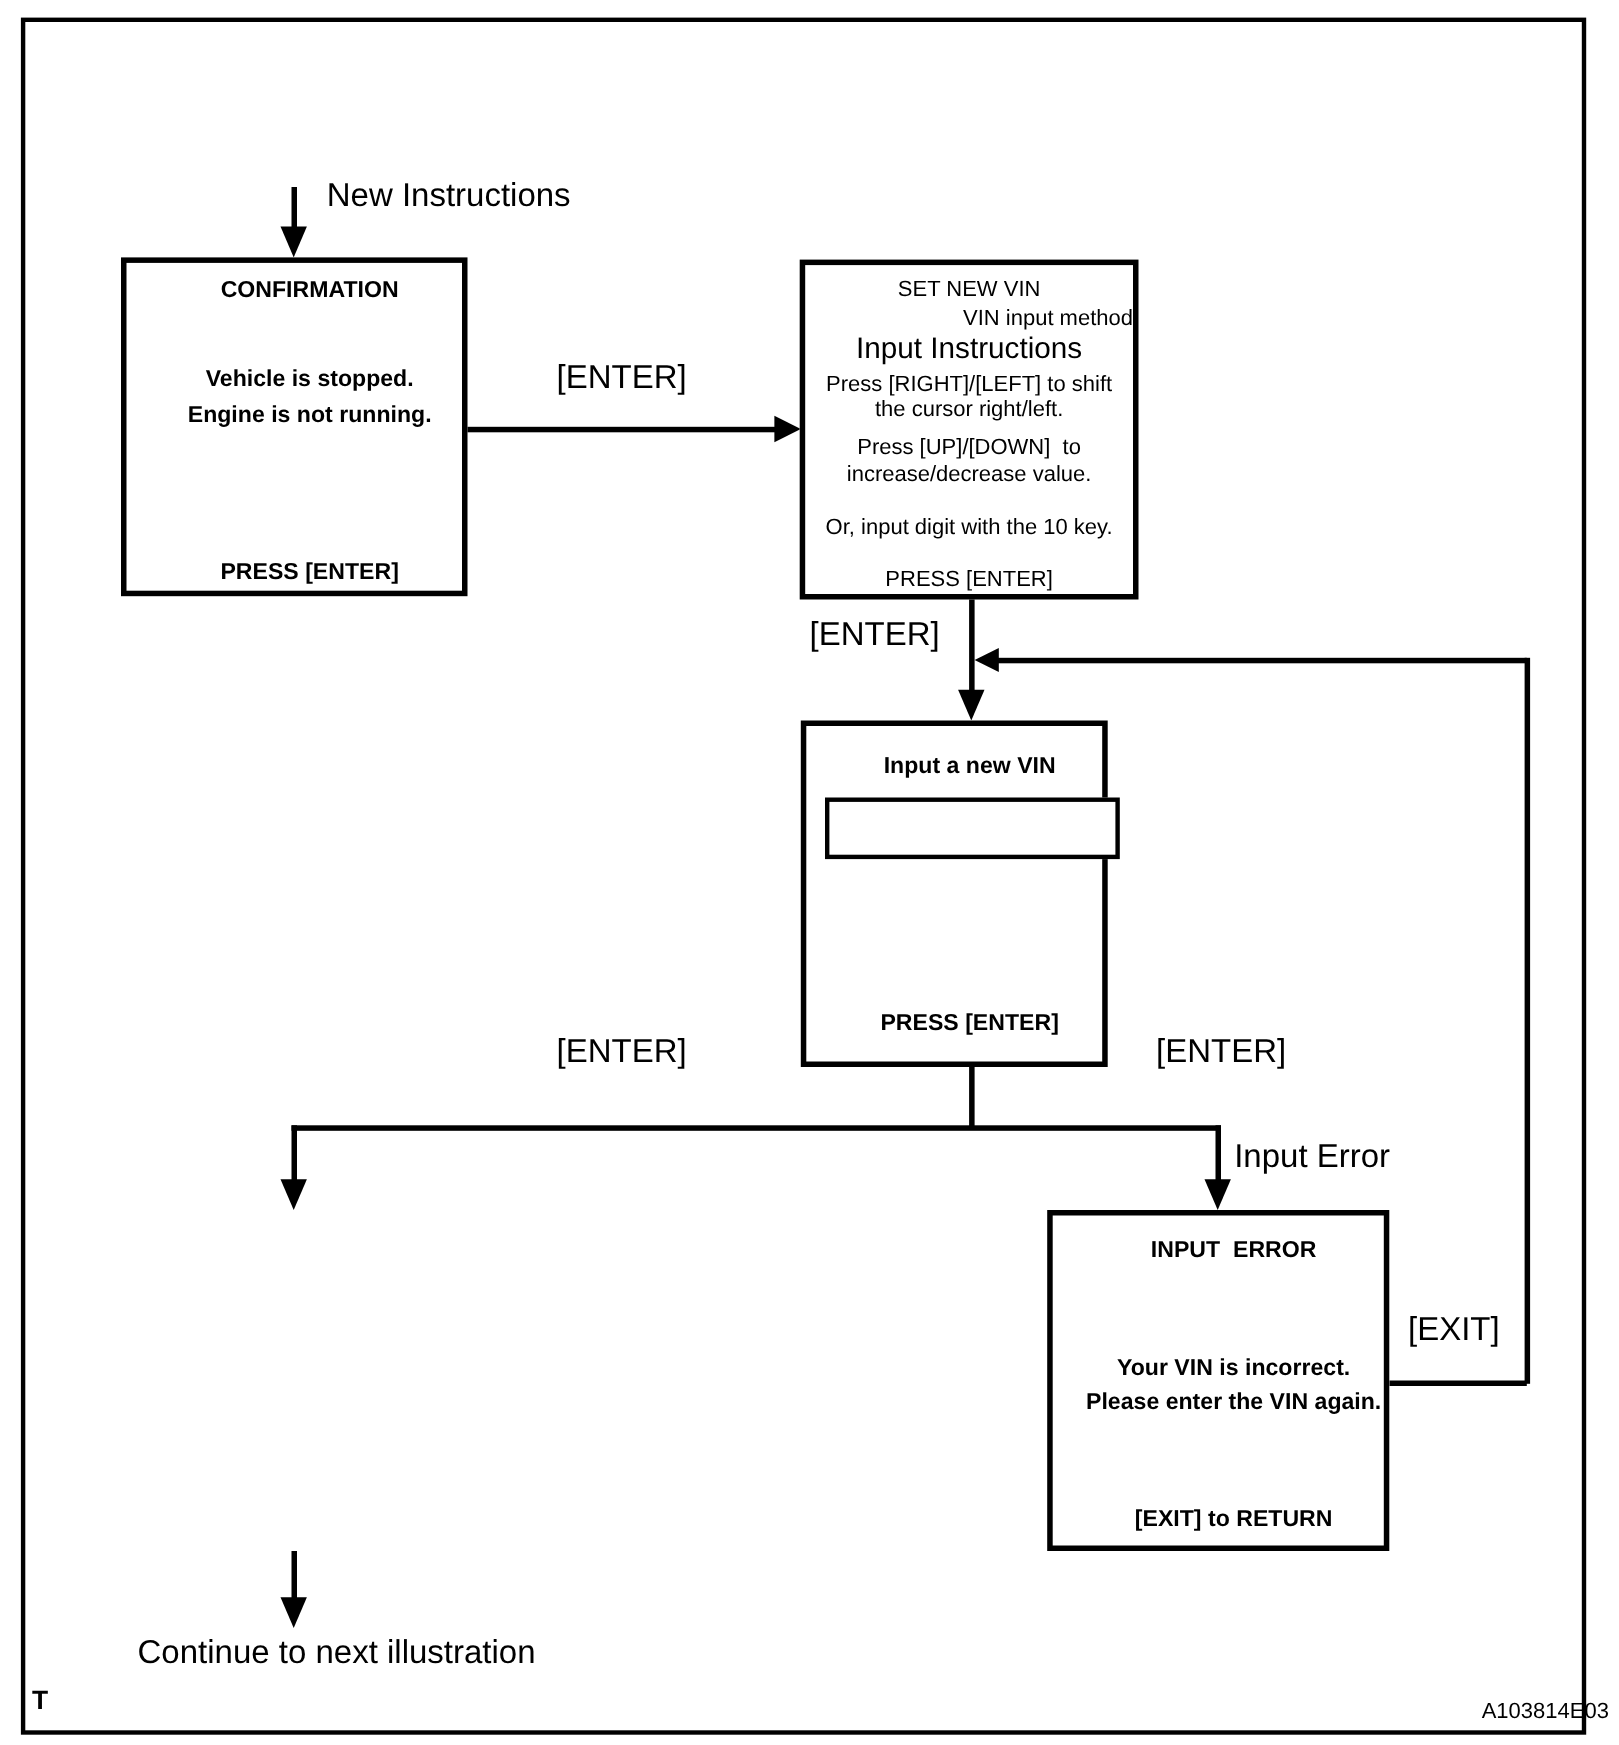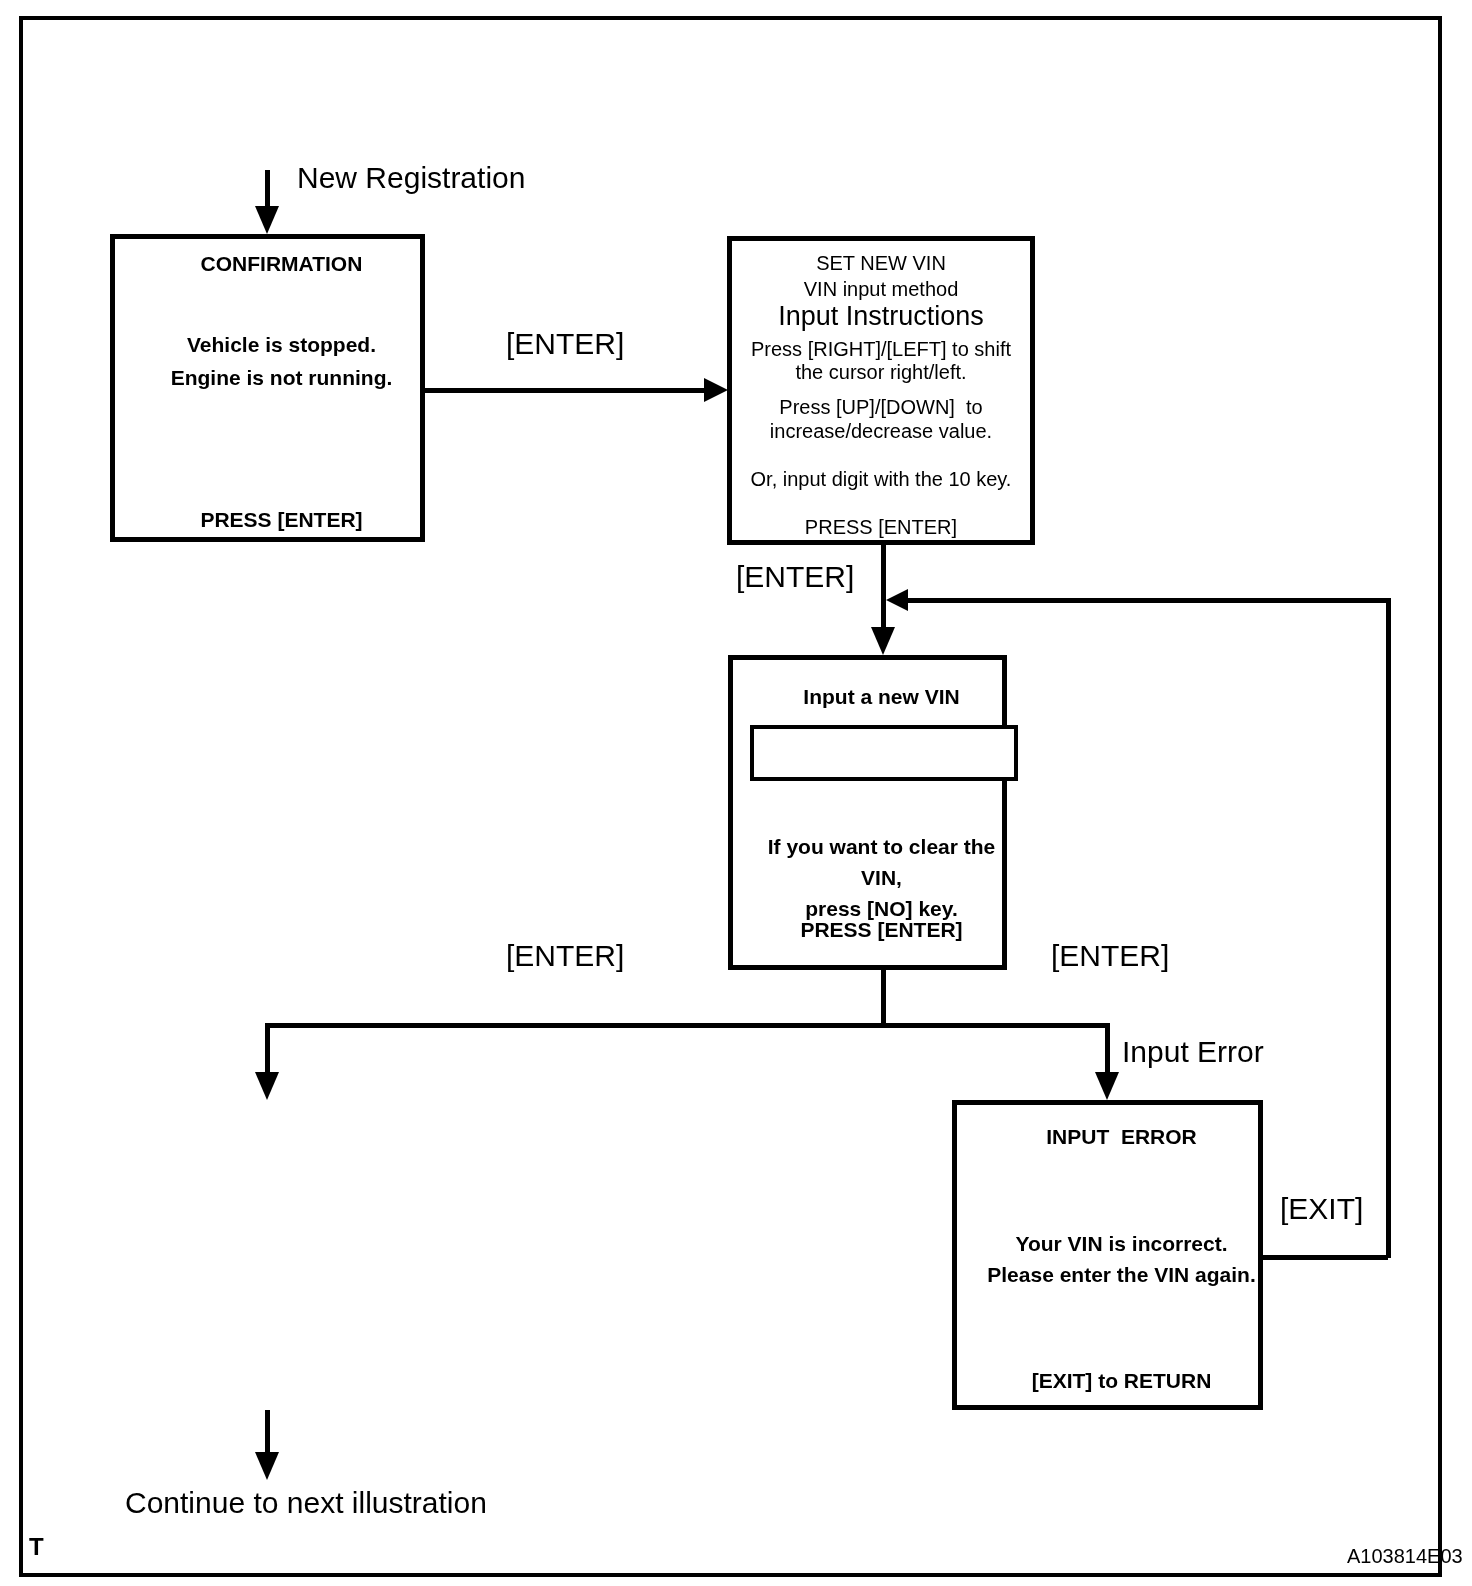--- a/index.html
+++ b/index.html
@@ -27,35 +27,35 @@
 </style>
 </head>
 <body>
 
 <div id="stage">
 
   <div class="frame" style="left:19px;top:16px;width:1423px;height:1561px;"></div>
 
   <div class="line" style="left:265px;top:170px;width:5px;height:40px;"></div>
   <div class="ah-down" style="left:255px;top:206px;"></div>
-  <div class="lbl" style="left:297px;top:163px;">New Registration</div>
+  <div class="lbl" style="left:297px;top:163px;">New Instructions</div>
 
   <div class="fbox" style="left:110px;top:234px;width:315px;height:308px;">
     <div class="ctr bt" style="top:13px;">CONFIRMATION</div>
     <div class="ctr bt" style="top:89px;line-height:33px;"><span>Vehicle is stopped.</span><br><span>Engine is not running.</span></div>
     <div class="ctr bt" style="top:269px;">PRESS [ENTER]</div>
   </div>
 
   <div class="line" style="left:425px;top:388px;width:287px;height:5px;"></div>
   <div class="ah-right" style="left:704px;top:378px;"></div>
   <div class="lbl" style="left:506px;top:329px;">[ENTER]</div>
 
   <div class="fbox" style="left:727px;top:236px;width:308px;height:309px;">
     <div class="ctr bt2" style="top:11px;">SET NEW VIN</div>
-    <div class="ctr bt2" style="top:37px;">VIN input method</div>
+    <div class="ctr bt2" style="top:37px;text-align:right;">VIN input method</div>
     <div class="ctr sub" style="top:61px;">Input Instructions</div>
     <div class="ctr bt2" style="top:97px;">Press [RIGHT]/[LEFT] to shift</div>
     <div class="ctr bt2" style="top:120px;">the cursor right/left.</div>
     <div class="ctr bt2" style="top:155px;">Press [UP]/[DOWN]  to</div>
     <div class="ctr bt2" style="top:179px;">increase/decrease value.</div>
     <div class="ctr bt2" style="top:227px;">Or, input digit with the 10 key.</div>
     <div class="ctr bt2" style="top:275px;">PRESS [ENTER]</div>
   </div>
 
   <div class="line" style="left:881px;top:545px;width:5px;height:84px;"></div>
@@ -64,21 +64,20 @@
 
   <div class="ah-left" style="left:886px;top:589px;"></div>
   <div class="line" style="left:906px;top:598px;width:482px;height:5px;"></div>
   <div class="line" style="left:1386px;top:598px;width:5px;height:660px;"></div>
   <div class="line" style="left:1263px;top:1255px;width:125px;height:5px;"></div>
   <div class="lbl" style="left:1280px;top:1194px;">[EXIT]</div>
 
   <div class="fbox" style="left:728px;top:655px;width:279px;height:315px;">
     <div class="ctr bt" style="top:25px;">Input a new VIN</div>
     <div class="vinfield" style="left:17px;top:65px;width:268px;height:56px;"></div>
-    <div class="ctr bt" style="top:171px;line-height:31px;"><span>If you want to clear the VIN,</span><br><span>press [NO] key.</span></div>
     <div class="ctr bt" style="top:258px;">PRESS [ENTER]</div>
   </div>
 
   <div class="line" style="left:881px;top:968px;width:5px;height:58px;"></div>
   <div class="line" style="left:265px;top:1023px;width:845px;height:5px;"></div>
   <div class="line" style="left:265px;top:1023px;width:5px;height:52px;"></div>
   <div class="ah-down" style="left:255px;top:1072px;"></div>
   <div class="line" style="left:1105px;top:1023px;width:5px;height:52px;"></div>
   <div class="ah-down" style="left:1095px;top:1072px;"></div>
   <div class="lbl" style="left:506px;top:941px;">[ENTER]</div>

